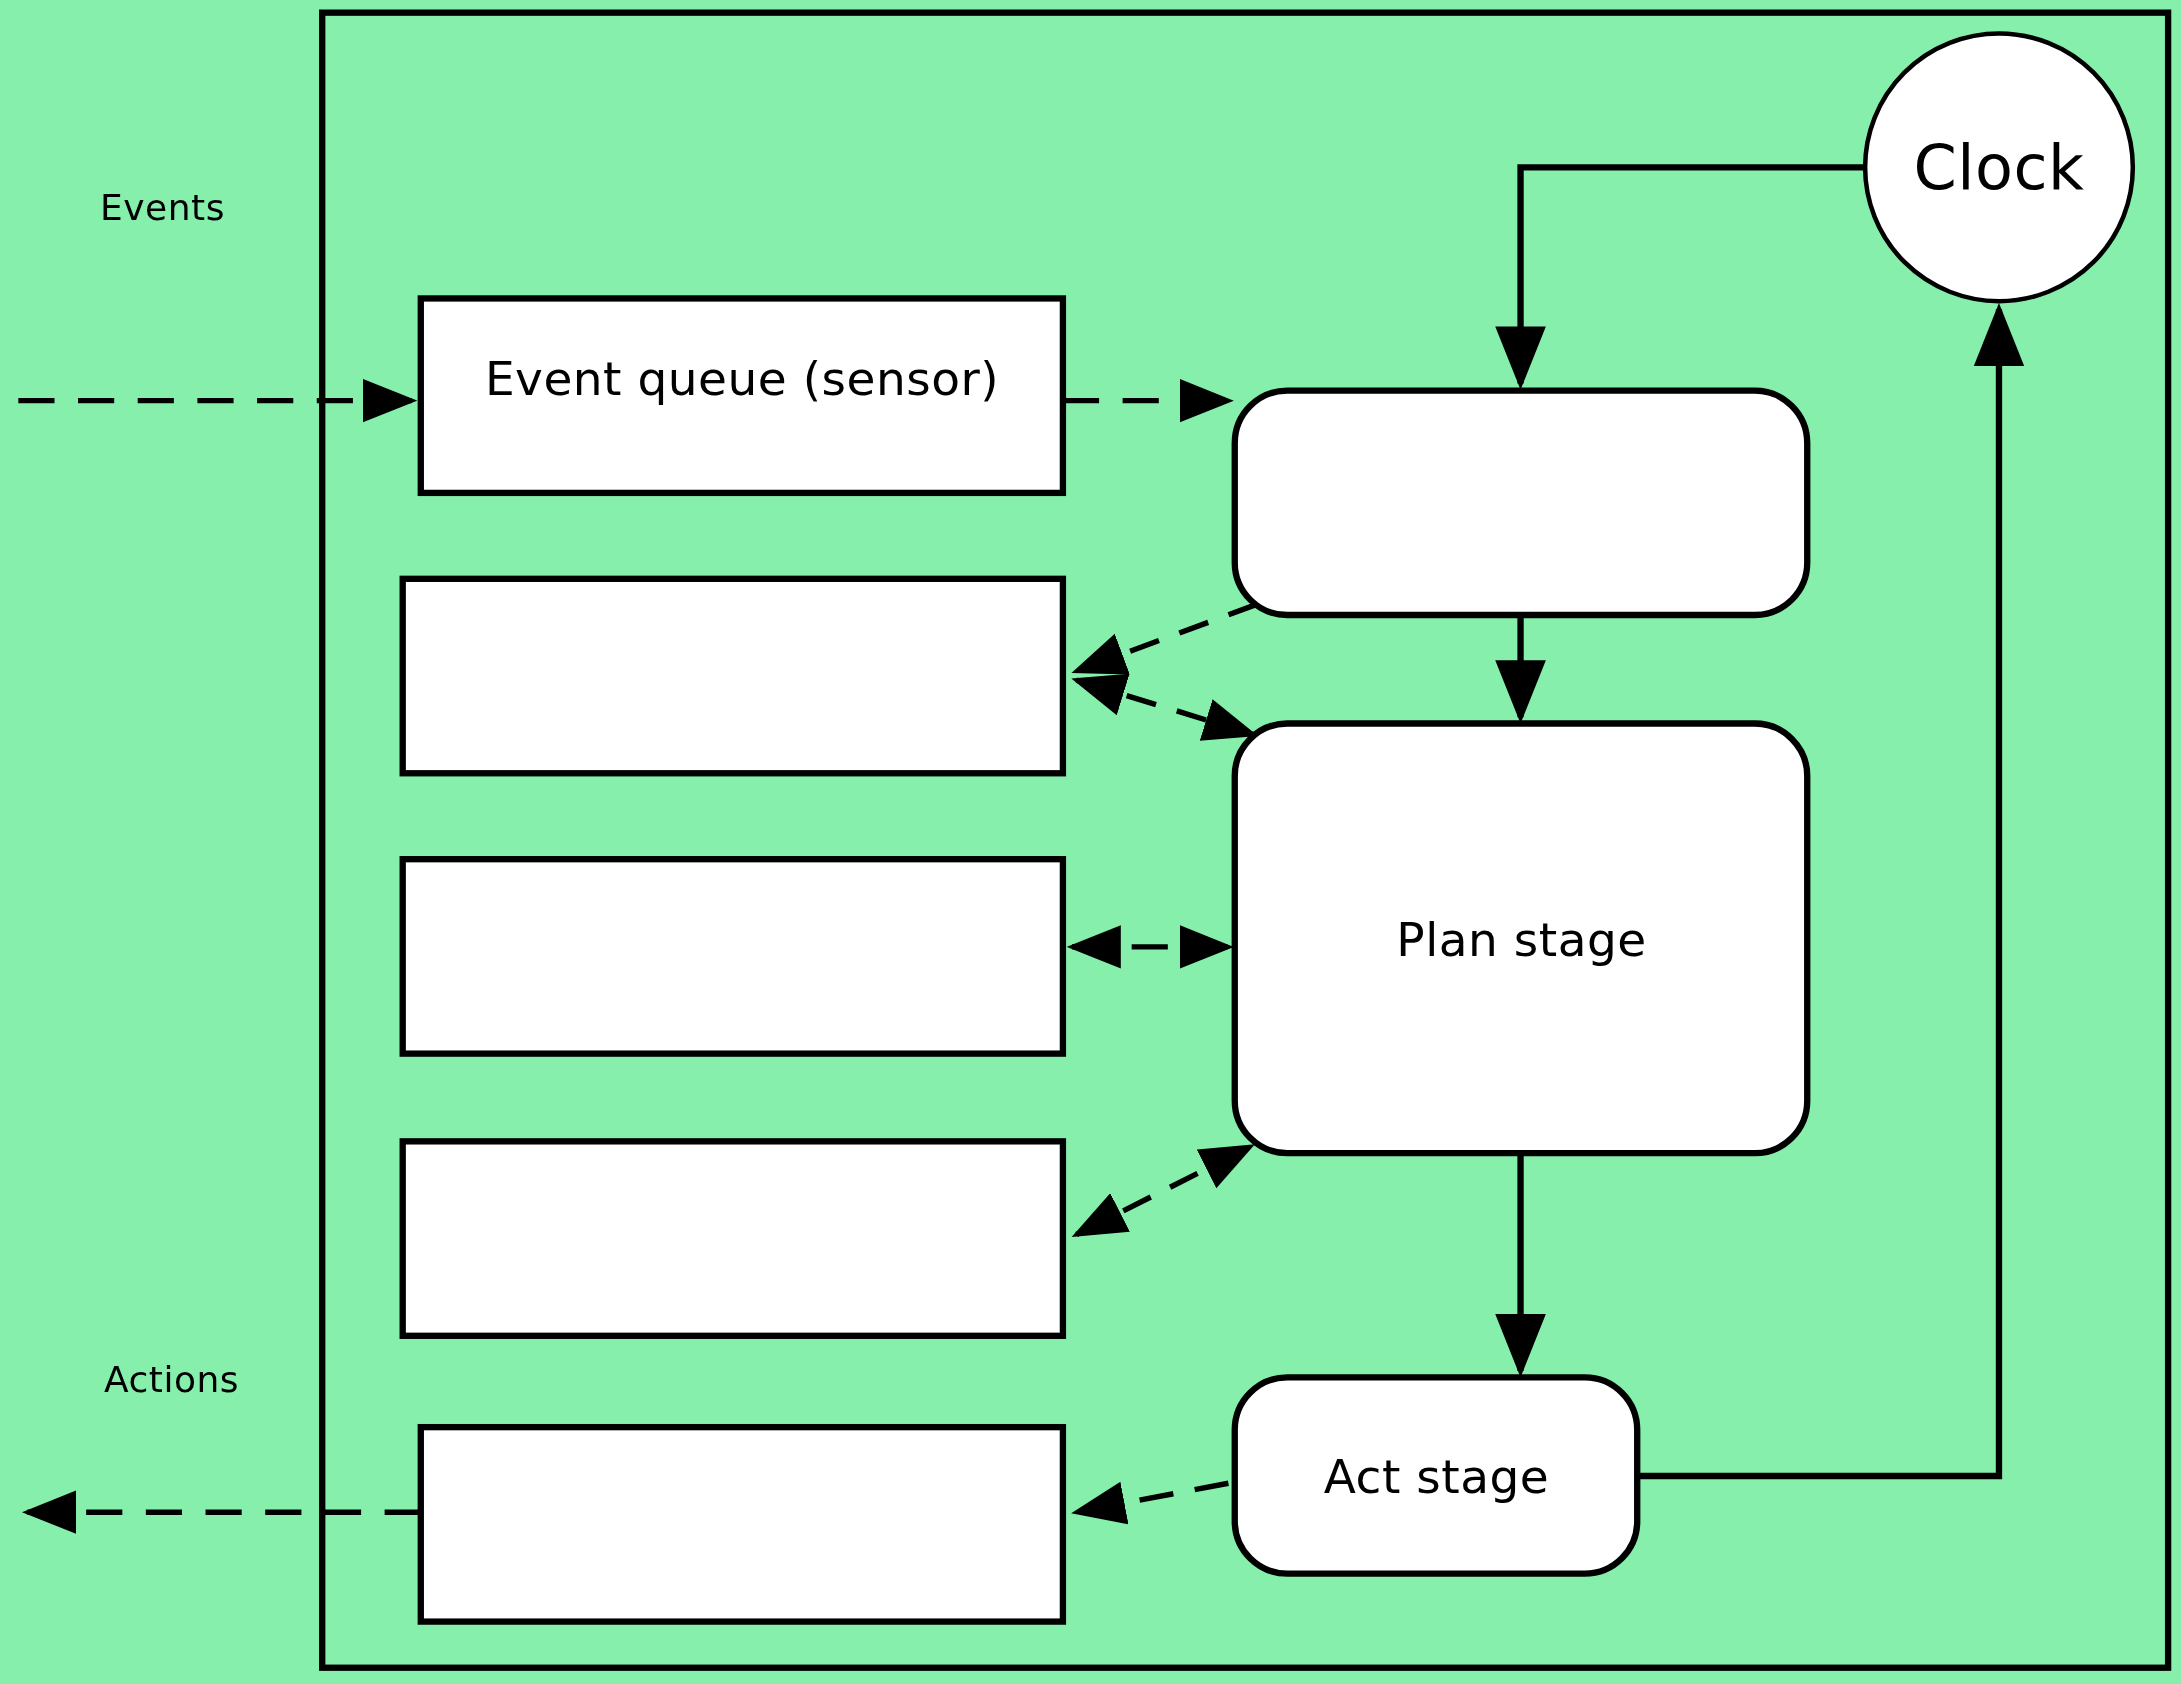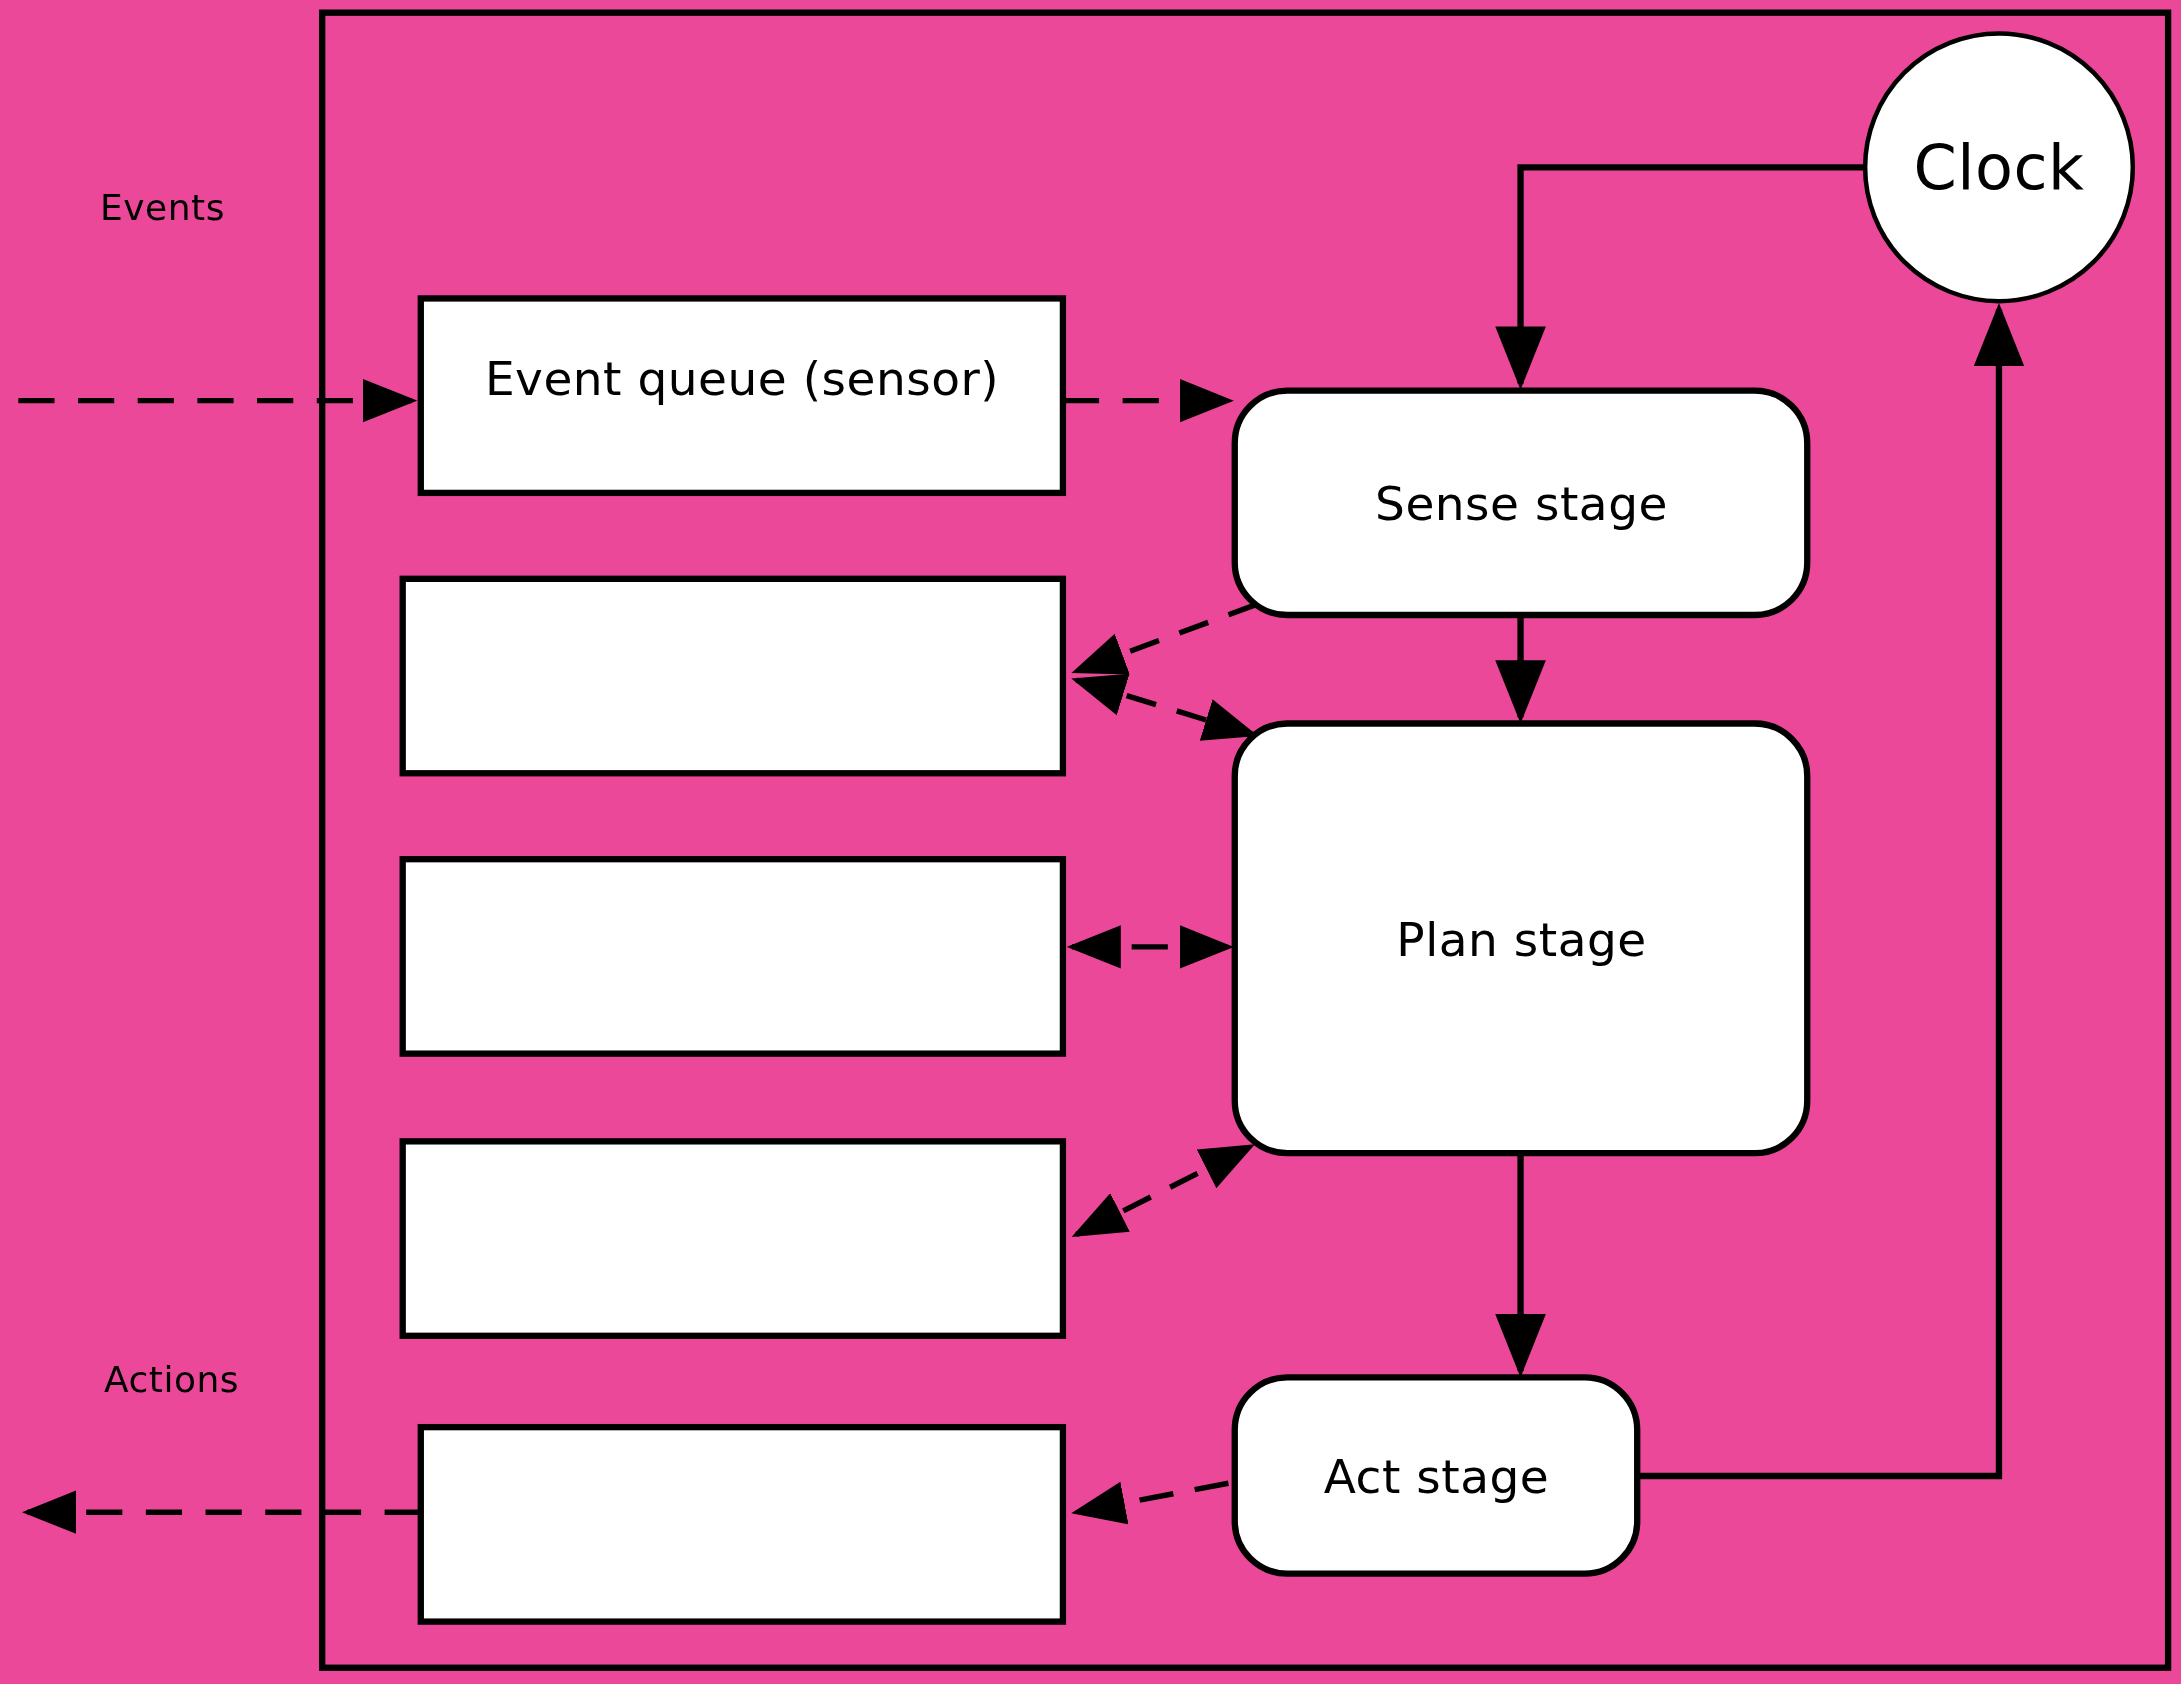--- a/index.html
+++ b/index.html
@@ -1,19 +1,19 @@
 <!DOCTYPE html>
 <html style="font-size:14.5px"><head>
 <meta charset="utf-8">
 <style>
   html,body{margin:0;padding:0;background:#ffffff;}
   #stage{
     position:relative;
     width:2181px;height:1684px;
-    background:#ec4899;
+    background:#86efac;
     font-family:"DejaVu Sans","Liberation Sans",sans-serif;
     overflow:hidden;
   }
   #diagram-svg{position:absolute;left:0;top:0;width:2181px;height:1684px;}
   .lbl{
     position:absolute;
     display:flex;align-items:center;justify-content:center;
     color:#000000;
     font-family:"DejaVu Sans","Liberation Sans",sans-serif;
     white-space:nowrap;
@@ -83,21 +83,20 @@
   <div class="lbl flow-label" style="left:72px;top:185px;width:181px;height:45px;justify-content:center;">Events</div>
 
   <div class="lbl flow-label" style="left:72px;top:1357px;width:199px;height:45px;justify-content:center;">Actions</div>
 
   <div class="lbl box-label" style="left:421px;top:281px;width:642px;height:194px;text-align:center;">Event queue (sensor)</div>
 
 
 
 
 
-  <div class="lbl stage-label" style="left:1235px;top:391px;width:573px;height:224px;">Sense stage</div>
 
   <div class="lbl stage-label" style="left:1235px;top:724px;width:573px;height:430px;">Plan stage</div>
 
   <div class="lbl stage-label" style="left:1235px;top:1378px;width:403px;height:196px;">Act stage</div>
 
   <div class="lbl clock-label" style="left:1865px;top:33px;width:268px;height:268px;">Clock</div>
 
   <div class="hit" style="left:421px;top:299px;width:642px;height:194px;"></div>
   <div class="hit" style="left:403px;top:579px;width:660px;height:194px;"></div>
   <div class="hit" style="left:403px;top:859px;width:660px;height:194px;"></div>

